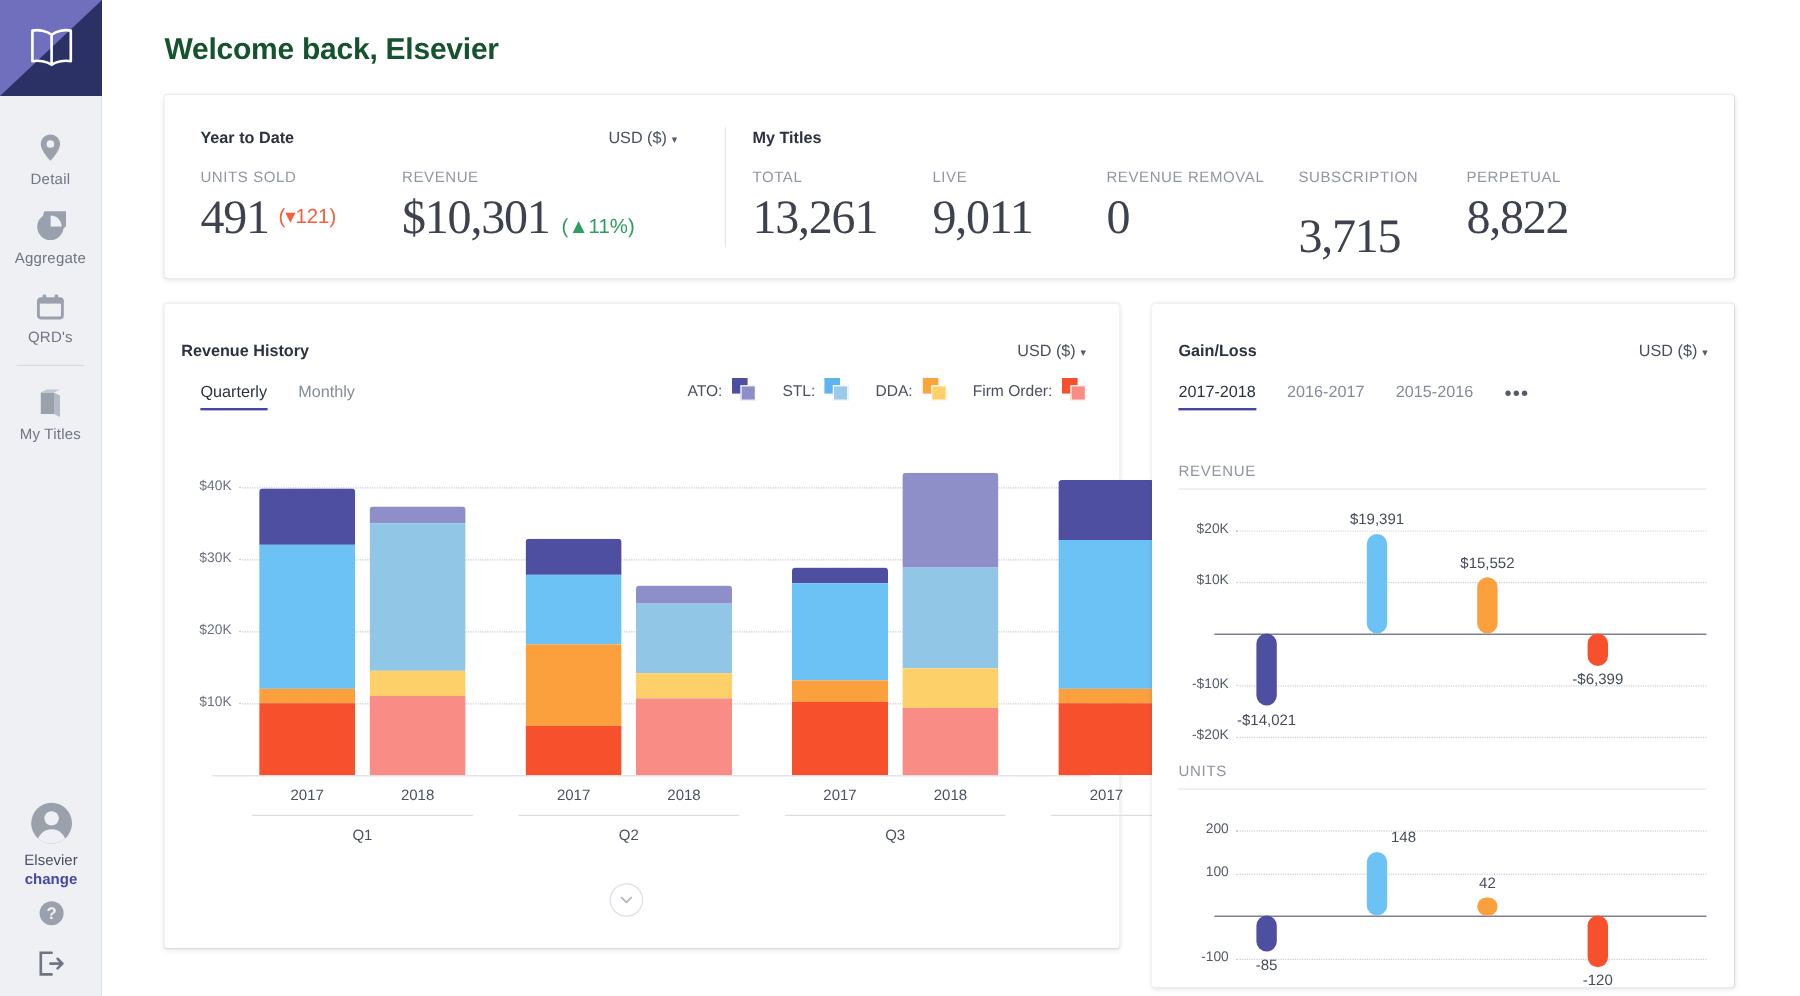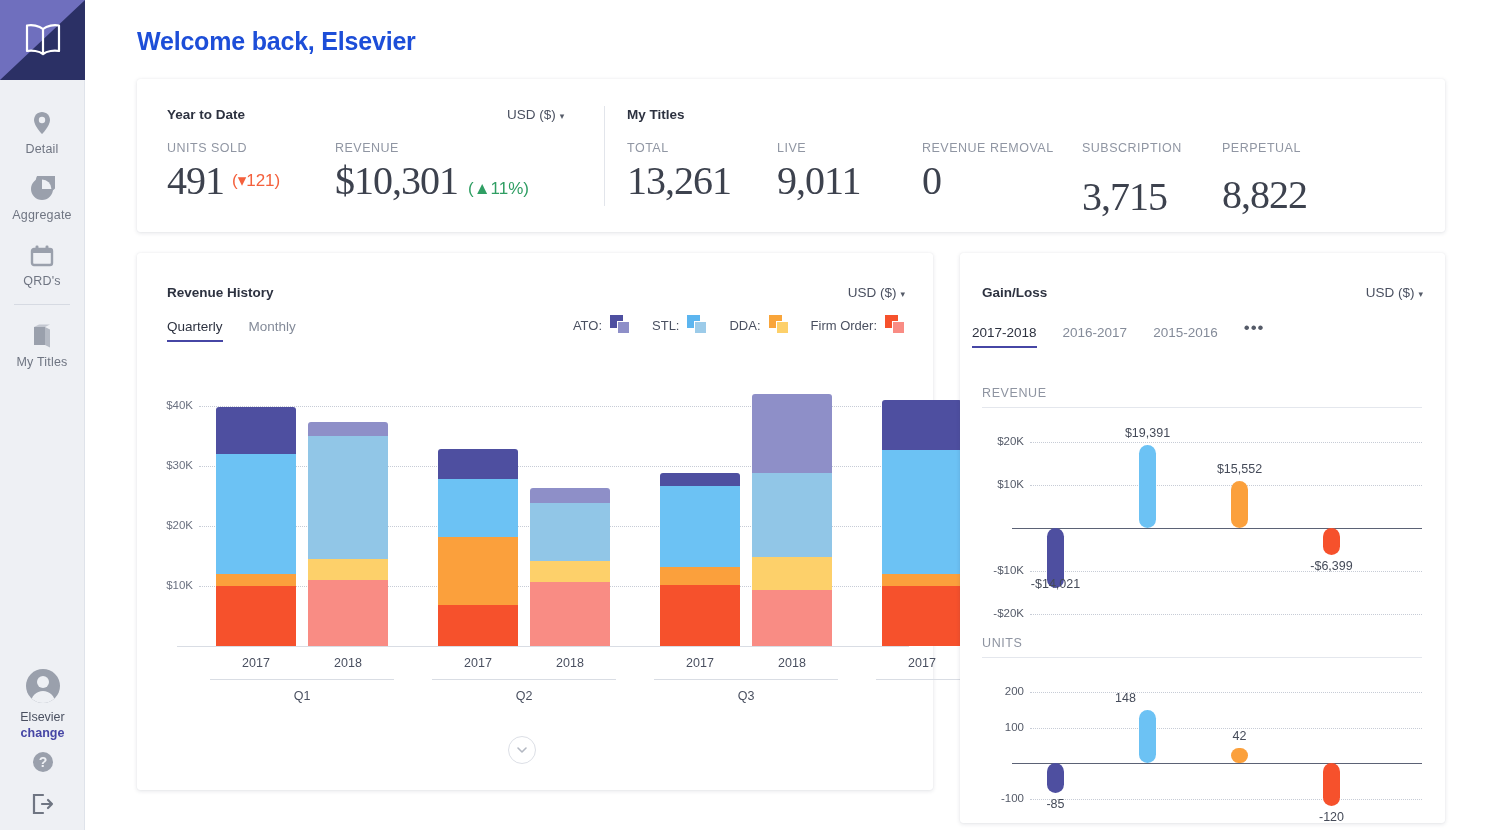--- a/index.html
+++ b/index.html
@@ -58,21 +58,21 @@
   #useracct .uname { font-size: 12.5px; color: #4a5060; }
   #useracct .change { font-size: 12.5px; color: #4646a5; font-weight: bold; margin-top: 2px; cursor: pointer; }
 
   #helpbtn { position: absolute; left: 0; bottom: 52px; width: 85px; text-align: center; cursor: pointer; }
   #logoutbtn { position: absolute; left: 0; bottom: 10px; width: 85px; text-align: center; cursor: pointer; }
 
   
   #page { position: absolute; left: 85px; top: 0; right: 0; bottom: 0; background: #fff; }
   #pagetitle {
     position: absolute; left: 52px; top: 27px;
-    font-size: 25px; font-weight: bold; color: #1d4ed8; letter-spacing: -.2px;
+    font-size: 25px; font-weight: bold; color: #14532d; letter-spacing: -.2px;
   }
 
   .card {
     position: absolute; background: #fff; border-radius: 3px;
     box-shadow: 0 1px 4px rgba(40,50,80,.13), 0 0 1px rgba(40,50,80,.10);
   }
 
   
   #kpicard { left: 52px; top: 79px; width: 1308px; height: 153px; }
   .kpi-sec-title {
@@ -273,26 +273,26 @@
       <div style="position:absolute;left:785px;top:62px">
         <div class="kpi-label">REVENUE REMOVAL</div>
         <div class="kpi-value" style="margin-top:2px">0</div>
       </div>
       <div style="position:absolute;left:945px;top:62px">
         <div class="kpi-label">SUBSCRIPTION</div>
         <div class="kpi-value" style="margin-top:18px">3,715</div>
       </div>
       <div style="position:absolute;left:1085px;top:62px">
         <div class="kpi-label">PERPETUAL</div>
-        <div class="kpi-value" style="margin-top:16px">8,822</div>
+        <div class="kpi-value" style="margin-top:2px">8,822</div>
       </div>
     </div>
 
     <div class="card" id="revcard">
-      <div style="position:absolute;left:30px;top:32px" class="card-title">Revenue History</div>
+      <div style="position:absolute;left:14px;top:32px" class="card-title">Revenue History</div>
       <div style="position:absolute;right:28px;top:32px" class="ccy">
         <span>USD ($)</span><span class="car">▾</span>
       </div>
 
       <div class="tabs" style="position:absolute;left:30px;top:66px">
         <div class="tab active">Quarterly</div>
         <div class="tab">Monthly</div>
       </div>
 
       <div class="legend" style="position:absolute;right:26px;top:62px">
@@ -402,42 +402,42 @@
         </svg>
       </div>
     </div>
 
     <div class="card" id="glcard">
       <div style="position:absolute;left:22px;top:32px" class="card-title">Gain/Loss</div>
       <div style="position:absolute;right:22px;top:32px" class="ccy">
         <span>USD ($)</span><span class="car">▾</span>
       </div>
 
-      <div class="tabs" style="position:absolute;left:12px;top:66px;align-items:flex-end">
+      <div class="tabs" style="position:absolute;left:22px;top:66px;align-items:flex-start">
         <div class="tab active">2017-2018</div>
         <div class="tab">2016-2017</div>
         <div class="tab">2015-2016</div>
         <div class="tab dots" style="padding-bottom:10px">•••</div>
       </div>
 
       <div class="gl-sec" style="top:133px">
         <div class="gl-sec-label">REVENUE</div>
         <div class="gl-hr"></div>
         <div class="glplot" id="glrev" style="height:230px;margin-top:10px">
             <div class="gl-gline" style="top: 24.2px;"></div>
             <div class="gl-tick" style="top: 17.2px; left: -2px;">$20K</div>
             <div class="gl-gline" style="top: 67.1px;"></div>
             <div class="gl-tick" style="top: 60.1px; left: -2px;">$10K</div>
             <div class="gl-gline" style="top: 152.9px;"></div>
             <div class="gl-tick" style="top: 145.9px; left: -2px;">-$10K</div>
             <div class="gl-gline" style="top: 195.8px;"></div>
             <div class="gl-tick" style="top: 188.8px; left: -2px;">-$20K</div>
             <div class="gl-zero" style="top: 110px;"></div>
             <div class="gl-bar" style="left: 65px; background: rgb(78, 79, 160); height: 60.1501px; top: 110px;"></div>
-            <div class="gl-val" style="left: 41px; width: 65px; text-align: center; top: 159px;">-$14,021</div>
+            <div class="gl-val" style="left: 41px; width: 65px; text-align: center; top: 175px;">-$14,021</div>
             <div class="gl-bar" style="left: 157px; background: rgb(108, 194, 244); height: 83.1874px; top: 26.8126px;"></div>
             <div class="gl-val" style="left: 133px; width: 65px; text-align: center; top: 7.81261px;">$19,391</div>
             <div class="gl-bar" style="left: 249px; background: rgb(251, 160, 60); height: 47.3058px; top: 62.6942px;"></div>
             <div class="gl-val" style="left: 225px; width: 65px; text-align: center; top: 43.6942px;">$15,552</div>
             <div class="gl-bar" style="left: 341px; background: rgb(246, 81, 44); height: 27.4517px; top: 110px;"></div>
             <div class="gl-val" style="left: 317px; width: 65px; text-align: center; top: 141.452px;">-$6,399</div>
           </div>
       </div>
 
       <div class="gl-sec" style="top:383px">
@@ -447,21 +447,21 @@
             <div class="gl-gline" style="top: 24px;"></div>
             <div class="gl-tick" style="top: 17px; left: -2px;">200</div>
             <div class="gl-gline" style="top: 59.5px;"></div>
             <div class="gl-tick" style="top: 52.5px; left: -2px;">100</div>
             <div class="gl-gline" style="top: 130.5px;"></div>
             <div class="gl-tick" style="top: 123.5px; left: -2px;">-100</div>
             <div class="gl-zero" style="top: 95px;"></div>
             <div class="gl-bar" style="left: 65px; background: rgb(78, 79, 160); height: 30.175px; top: 95px;"></div>
             <div class="gl-val" style="left: 41px; width: 65px; text-align: center; top: 129.175px;">-85</div>
             <div class="gl-bar" style="left: 157px; background: rgb(108, 194, 244); height: 52.54px; top: 42.46px;"></div>
-            <div class="gl-val" style="left: 133px; width: 65px; text-align: left; top: 23.46px;">148</div>
+            <div class="gl-val" style="left: 133px; width: 65px; text-align: right; top: 23.46px;">148</div>
             <div class="gl-bar" style="left: 249px; background: rgb(251, 160, 60); height: 14.91px; top: 80.09px;"></div>
             <div class="gl-val" style="left: 225px; width: 65px; text-align: center; top: 61.09px;">42</div>
             <div class="gl-bar" style="left: 341px; background: rgb(246, 81, 44); height: 42.6px; top: 95px;"></div>
             <div class="gl-val" style="left: 317px; width: 65px; text-align: center; top: 141.6px;">-120</div>
           </div>
       </div>
     </div>
 
   </div>
 </div>

